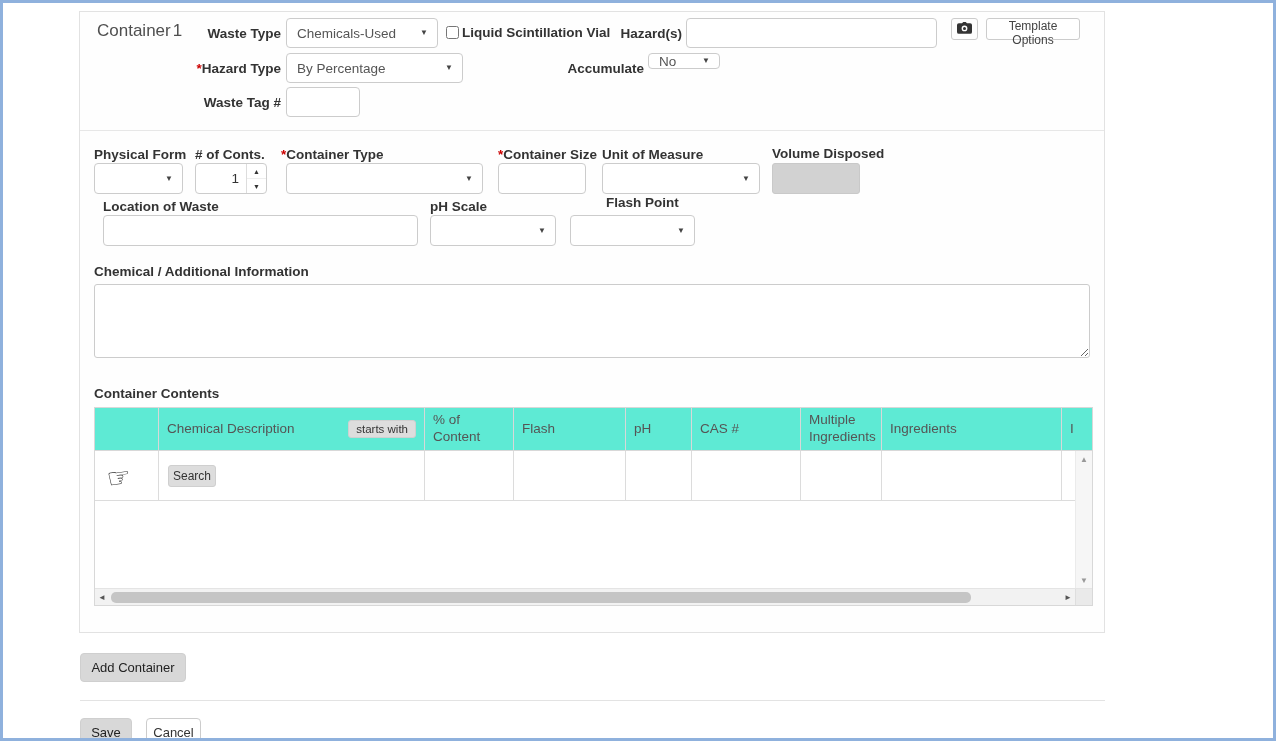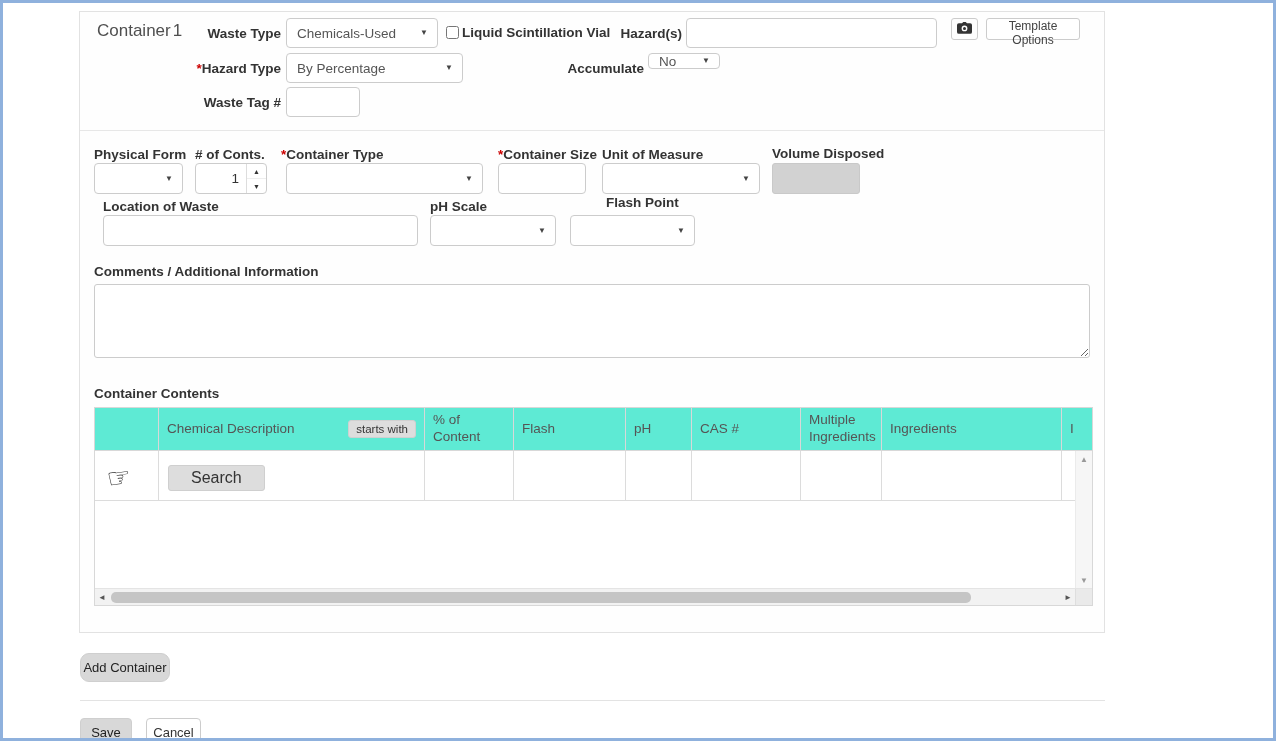--- a/index.html
+++ b/index.html
@@ -48,21 +48,21 @@
         display:flex; align-items:center; padding:0 8px; line-height:1.25; overflow:hidden; }
   .th.split { justify-content:space-between; }
   .badge { background:#ddd; border:1px solid #d0d0d0; border-radius:3px; padding:2px 7px;
            font-size:11.5px; color:#333; white-space:nowrap; cursor:pointer; font-family:inherit; }
   .tbl-body { position:relative; height:138px; }
   .trow { display:flex; height:50px; }
   .td { border-right:1px solid #dcdcdc; border-bottom:1px solid #dcdcdc; overflow:hidden; }
   .hand { font-size:27px; color:#1a1a1a; margin:14px 0 0 12px; display:inline-block;
           transform:rotate(-8deg); line-height:1; }
   .search-btn { margin:14px 0 0 9px; background:#ddd; border:1px solid #cfcfcf;
-                border-radius:3px; padding:3px 22px; font-size:16px; color:#333;
+                border-radius:3px; padding:3px 4px; font-size:12px; color:#333;
                 font-family:inherit; cursor:pointer; }
   .vscroll { position:absolute; top:0; right:0; width:17px; height:138px; background:#f6f6f6;
              border-left:1px solid #ebebeb; }
   .vscroll .up { position:absolute; top:4px; left:0; right:0; text-align:center;
                  font-size:8px; color:#999; cursor:pointer; }
   .vscroll .down { position:absolute; bottom:4px; left:0; right:0; text-align:center;
                    font-size:8px; color:#999; cursor:pointer; }
   .hscroll { position:absolute; left:0; bottom:0; width:997px; height:17px; background:#f2f2f2;
              border-top:1px solid #e4e4e4; display:flex; align-items:center; }
   .hs-arrow { width:14px; text-align:center; font-size:8px; color:#555; cursor:pointer; }
@@ -162,21 +162,21 @@
   <div class="sel" style="left:427px; top:212px; width:126px; height:31px;">
     <span></span>
     <span class="caret">▼</span>
   </div>
   <div class="lbl" style="left:567px; top:192px;padding-left:36px;">Flash Point</div>
   <div class="sel" style="left:567px; top:212px; width:125px; height:31px;">
     <span></span>
     <span class="caret">▼</span>
   </div>
 
-  <div class="lbl" style="left:91px; top:261px;">Comments / Additional Information</div>
+  <div class="lbl" style="left:91px; top:261px;">Chemical / Additional Information</div>
   <textarea class="comments" style=""></textarea>
 
   <div class="lbl" style="left:91px; top:383px;">Container Contents</div>
   <div class="tbl">
     <div class="tbl-head">
       <div class="th" style="width:64px;"></div>
       <div class="th split" style="width:266px;">
         <span>Chemical Description</span>
         <button class="badge">starts with</button>
       </div>
@@ -211,17 +211,17 @@
     </div>
     <div class="hscroll">
       <div class="hs-arrow">◄</div>
       <div class="hs-thumb"></div>
       <div class="hs-space"></div>
       <div class="hs-arrow">►</div>
       <div class="hs-corner"></div>
     </div>
   </div>
 
-  <button class="gray-btn" style="left:77px; top:650px; width:90px; height:29px;border-radius:9px;">Add Container</button>
+  <button class="gray-btn" style="left:77px; top:650px; width:106px; height:29px;">Add Container</button>
   <div class="divider"></div>
   <button class="gray-btn" style="left:77px; top:715px; width:52px; height:29px;">Save</button>
   <button class="white-btn" style="left:143px; top:715px; width:55px; height:29px;">Cancel</button>
 </div>
 
 </body></html>

